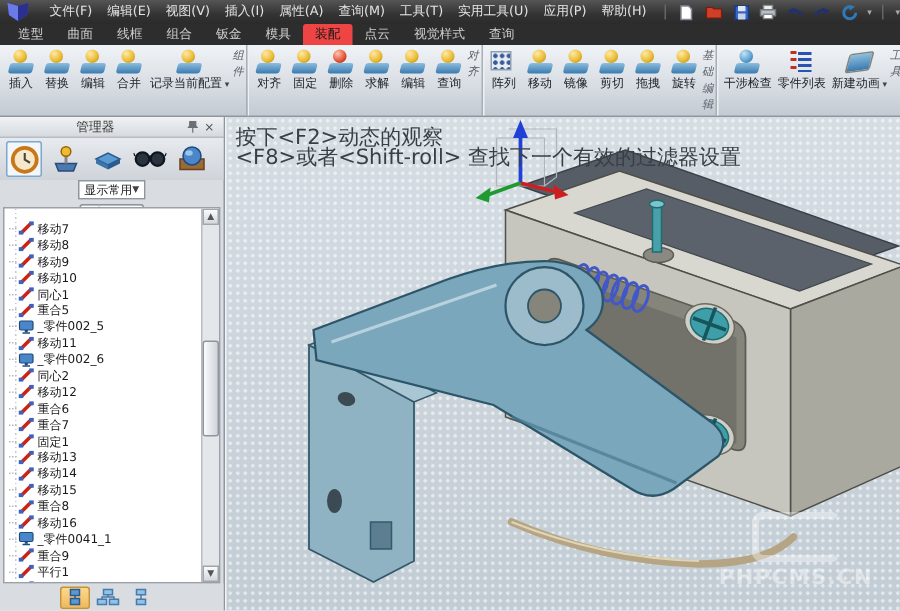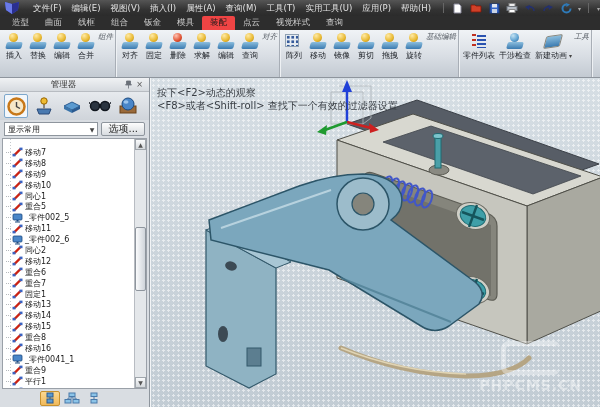--- a/index.html
+++ b/index.html
@@ -55,21 +55,21 @@
   
   #manager { width:150px; height:329px; background:#d9dde2; border-right:1px solid #8e959d; display:flex; flex-direction:column; }
   #mgr-title { height:14px; background:linear-gradient(#f0f2f4,#d6dadf); border-bottom:1px solid #b8bcc2;
     display:flex; align-items:center; padding:0 4px;text-align:center; }
   #mgr-title-text { flex:1; font-size:8.5px; color:#333; }
   .mgr-titlebtn { width:11px; height:11px; display:flex; align-items:center; justify-content:center; color:#555; font-size:8px; }
   #mgr-icons { height:28px; display:flex; align-items:center; gap:4px; padding:0 4px;
     background:linear-gradient(#e7eaee,#cfd4da); }
   .mgrtab { width:24px; height:24px; display:flex; align-items:center; justify-content:center; border-radius:2px; }
   .mgrtab.sel { background:#f3f7fb; border:1px solid #7da7cc; }
-  #mgr-filter { height:18px; display:flex; align-items:center; gap:3px; padding:0 4px; }
+  #mgr-filter { height:18px; display:flex; align-items:center; gap:3px; padding:0 4px;flex-direction:column; }
   #filter-dd { flex:1; height:14px; background:#fff; border:1px solid #8e959d; display:flex; align-items:center;
     font-size:8px; color:#222; padding:0 3px; }
   #filter-dd .dd-arrow { margin-left:auto; font-size:6px; color:#444; }
   #options-btn { height:14px; background:linear-gradient(#fdfdfd,#d8dce0); border:1px solid #8e959d;
     font-size:10px; color:#222; padding:0 6px; display:flex; align-items:center; border-radius:2px; }
 
   #tree-wrap { flex:1; margin:0 2px; background:#fff; border:1px solid #9aa0a8; position:relative; overflow:hidden; }
   #tree { position:absolute; left:0; top:0; right:12px; bottom:0; overflow:hidden; padding-top:8px;
     background:repeating-linear-gradient(to bottom,#c5c9cd 0 1px, transparent 1px 3px) 7px 0/1px 100% no-repeat; }
   .titem { height:10.9px; display:flex; align-items:center; font-size:8px; color:#1a1a1a; white-space:nowrap; padding-left:3px; }
@@ -85,21 +85,21 @@
     background:linear-gradient(90deg,#fafbfc,#cfd4da); border:1px solid #8e959d; border-radius:2px; }
 
   #mgr-bottom { height:18px; display:flex; align-items:center; gap:2px; padding-left:40px; background:#d9dde2; }
   .btab { width:20px; height:15px; display:flex; align-items:center; justify-content:center; border-radius:2px; }
   .btab.sel { background:linear-gradient(#fbd892,#f0b95a); border:1px solid #c8922f; }
 
   
   #viewport { position:relative; width:450px; height:329px; overflow:hidden;
     background:radial-gradient(rgba(255,255,255,.55) 1px, transparent 1.3px) 0 0/5px 5px,
                linear-gradient(#d6dee4,#c2ccd4); border-left:1px solid #f2f4f6; }
-  #hints { position:absolute; left:6px; top:8px; font-size:10px; color:#3a3f45; line-height:13px; z-index:3; }
+  #hints { position:absolute; left:6px; top:8px; font-size:14px; color:#3a3f45; line-height:13px; z-index:3; }
   #model-svg { position:absolute; left:0; top:0; }
   #watermark { position:absolute; right:18px; bottom:14px; text-align:center; z-index:4; opacity:.5; }
   #wm-logo { width:60px; height:34px; margin:0 auto 2px auto; border:5px solid rgba(255,255,255,.75);
     border-radius:8px; border-right-color:transparent; }
   #wm-text { font-size:14px; font-weight:bold; color:rgba(255,255,255,.85); letter-spacing:1px; }
 </style>
 </head>
 <body>
 
 <div id="app">
@@ -205,20 +205,24 @@
             <span class="ricon i-edit"></span>
             <span class="rlabel">编辑</span>
           </div>
 
           <div class="rbtn">
             <span class="ricon i-merge"></span>
             <span class="rlabel">合并</span>
           </div>
 
 
+          <div class="rbtn caret">
+            <span class="ricon i-record"></span>
+            <span class="rlabel">记录当前配置</span>
+          </div>
         </div>
       <div class="rgrouplabel">组件</div>
     </div>
     <div class="rgroup">
       <div class="rbtns">
 
           <div class="rbtn">
             <span class="ricon i-align"></span>
             <span class="rlabel">对齐</span>
           </div>
@@ -282,27 +286,27 @@
             <span class="ricon i-rotate"></span>
             <span class="rlabel">旋转</span>
           </div>
         </div>
       <div class="rgrouplabel">基础编辑</div>
     </div>
     <div class="rgroup">
       <div class="rbtns">
 
           <div class="rbtn">
+            <span class="ricon i-interf"></span>
+            <span class="rlabel">干涉检查</span>
+          </div>
+
+          <div class="rbtn">
             <span class="ricon i-partlist"></span>
             <span class="rlabel">零件列表</span>
-          </div>
-
-          <div class="rbtn">
-            <span class="ricon i-interf"></span>
-            <span class="rlabel">干涉检查</span>
           </div>
 
           <div class="rbtn caret">
             <span class="ricon i-anim"></span>
             <span class="rlabel">新建动画</span>
           </div>
         </div>
       <div class="rgrouplabel">工具</div>
     </div>
   </div>

